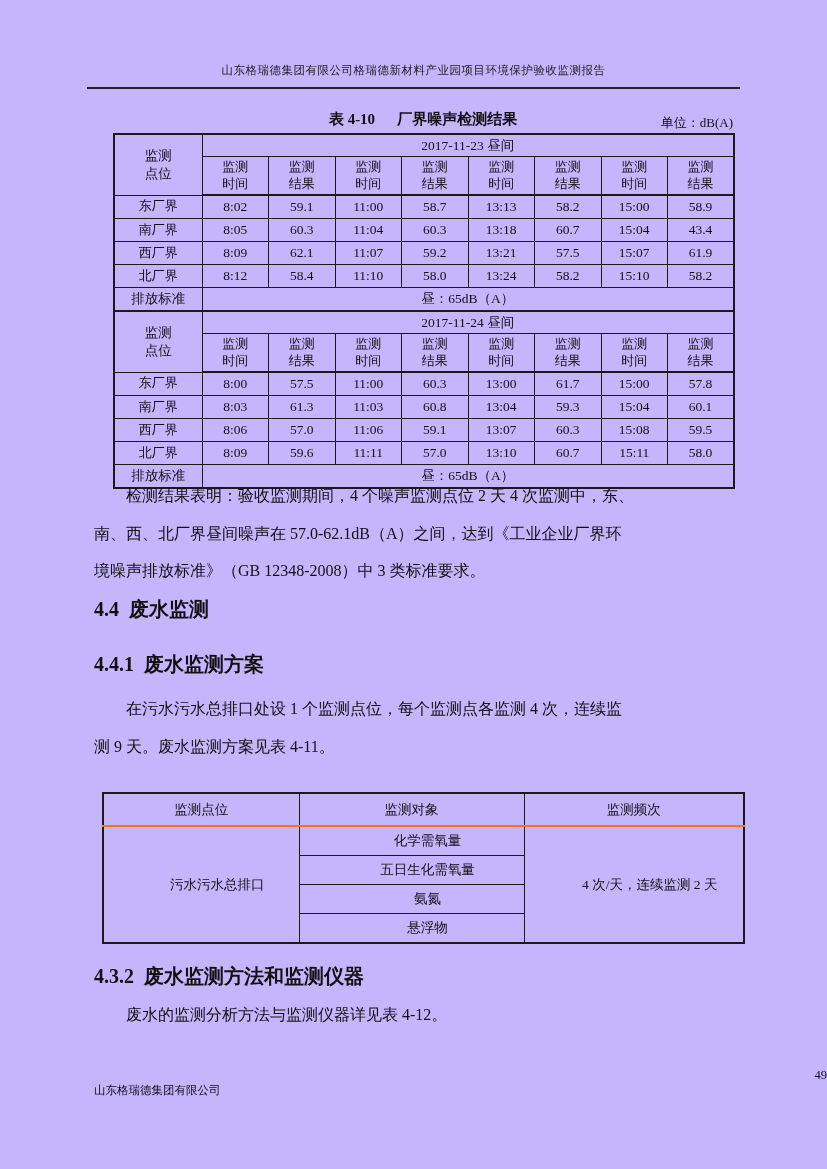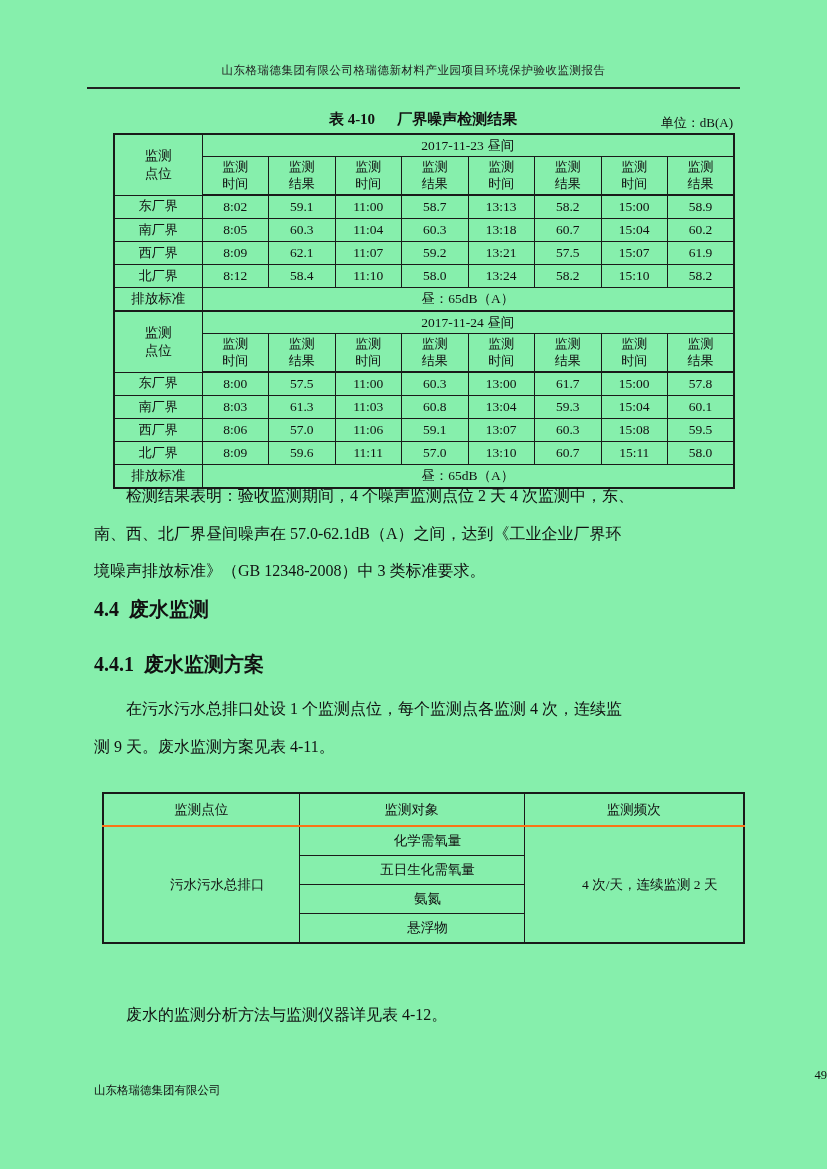--- a/index.html
+++ b/index.html
@@ -1,18 +1,18 @@
 <!DOCTYPE html>
 <html><head>
 <meta charset="utf-8">
 <style>
   html,body { margin:0; padding:0; background:#e8e8e8; }
   .page {
     position:relative; width:827px; height:1169px; margin:0 auto;
-    background:#86efac; color:#111;
+    background:#c4b5fd; color:#111;
     font-family:"Liberation Serif","DejaVu Serif",serif;
     overflow:hidden;
   }
   
   .doc-header {
     position:absolute; top:63px; left:0; width:100%;
     text-align:center; font-size:11.5px; letter-spacing:0.5px; color:#222;
   }
   .header-rule {
     position:absolute; top:87px; left:87px; width:653px;
@@ -129,21 +129,21 @@
     </tr>
     <tr class="r-data">
       <td>南厂界</td>
       <td class="num">8:05</td>
       <td class="num">60.3</td>
       <td class="num">11:04</td>
       <td class="num">60.3</td>
       <td class="num">13:18</td>
       <td class="num">60.7</td>
       <td class="num">15:04</td>
-      <td class="num">60.2</td>
+      <td class="num">43.4</td>
     </tr>
     <tr class="r-data">
       <td>西厂界</td>
       <td class="num">8:09</td>
       <td class="num">62.1</td>
       <td class="num">11:07</td>
       <td class="num">59.2</td>
       <td class="num">13:21</td>
       <td class="num">57.5</td>
       <td class="num">15:07</td>
@@ -270,20 +270,23 @@
     </tr>
     <tr class="r-obj">
       <td>氨氮</td>
     </tr>
     <tr class="r-obj">
       <td>悬浮物</td>
     </tr>
   </tbody>
     </table>
 
+  <div class="heading h-4-3-2">
+    <span class="h-num">4.3.2</span><span>废水监测方法和监测仪器</span>
+  </div>
 
   <div class="para p-method">
     <div class="ln indent">废水的监测分析方法与监测仪器详见表 4-12。</div>
   </div>
 
   <div class="page-number">49</div>
   <div class="doc-footer">山东格瑞德集团有限公司</div>
 
 </div>
 

